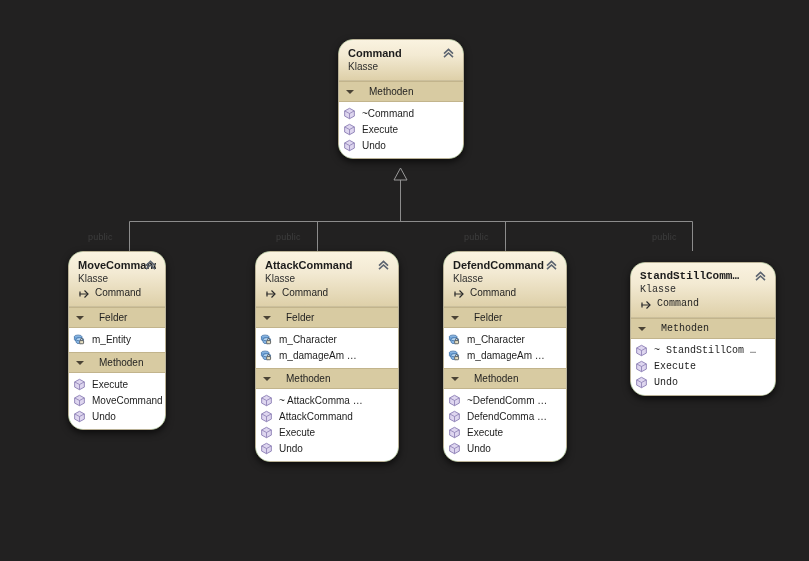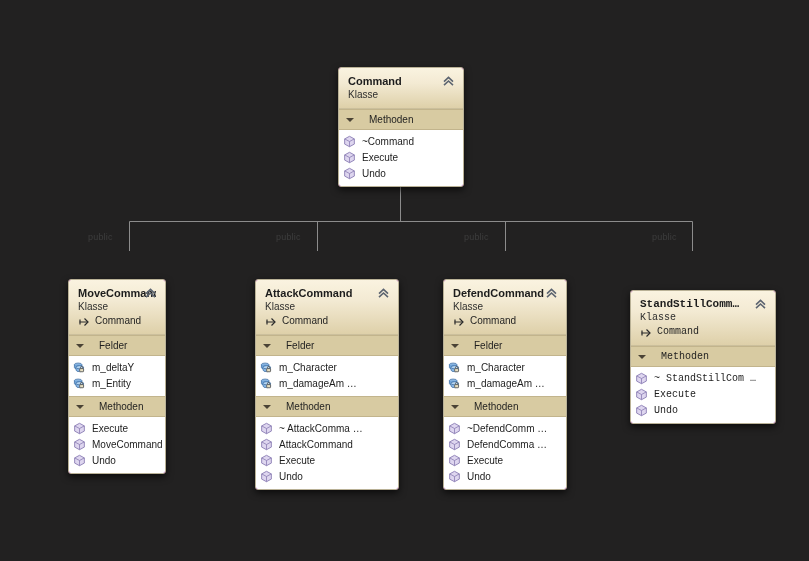--- a/index.html
+++ b/index.html
@@ -27,27 +27,26 @@
     color: #3d3d3d;
     letter-spacing: .2px;
     font-family: "Liberation Sans", sans-serif;
     white-space: nowrap;
     text-align: right;
   }
 
   
   .uml-box {
     position: absolute;
-    border-radius: 3px;
-    background: #a21caf;
+    border-radius: 15px;
+    background: #86efac;
     box-shadow: 0 3px 7px rgba(0,0,0,.65);
     border: 1px solid #b9b196;
     overflow: hidden;
     box-sizing: border-box;
-    margin-top: 28px;
   }
   .uml-head {
     background: linear-gradient(to bottom, #faf3e0 0%, #f3ead3 38%, #ded0a9 100%);
     padding: 7px 9px 6px 9px;
     position: relative;
     border-bottom: 1px solid #cbbf9c;
   }
   .uml-title {
     font-size: 11px;
     font-weight: bold;
@@ -211,35 +210,20 @@
                 <ellipse cx="5.2" cy="3.6" rx="4.0" ry="1.7" fill="#9fc3e8" stroke="#3f6fa3" stroke-width=".8"></ellipse>
                 <path d="M1.2 3.6 v3.1 a4.0 1.7 0 0 0 8.0 0 v-3.1" fill="#6ea3d8" stroke="#3f6fa3" stroke-width=".8"></path>
                 <path d="M3.0 6.4 v3.1 a4.0 1.7 0 0 0 8.0 0 v-3.1" fill="#8ab6e3" stroke="#3f6fa3" stroke-width=".8"></path>
                 <ellipse cx="7.0" cy="6.4" rx="4.0" ry="1.7" fill="#b6d6f2" stroke="#3f6fa3" stroke-width=".8"></ellipse>
               </g>
               <g transform="translate(6.6,6.2)">
                 <path d="M1.4 2.0 v-1.0 a1.3 1.3 0 0 1 2.6 0 v1.0" fill="none" stroke="#4a4a4a" stroke-width=".9"></path>
                 <rect x="0.6" y="2.0" width="4.2" height="3.4" rx=".6" fill="#e8e0c2" stroke="#4a4a4a" stroke-width=".8"></rect>
               </g>
             </svg>
-            <span class="member-label">m_deltaY</span>
-          </div>
-          <div class="member">
-            <svg class="ic" viewBox="0 0 14 14">
-              <g transform="translate(0.3,0.3)">
-                <ellipse cx="5.2" cy="3.6" rx="4.0" ry="1.7" fill="#9fc3e8" stroke="#3f6fa3" stroke-width=".8"></ellipse>
-                <path d="M1.2 3.6 v3.1 a4.0 1.7 0 0 0 8.0 0 v-3.1" fill="#6ea3d8" stroke="#3f6fa3" stroke-width=".8"></path>
-                <path d="M3.0 6.4 v3.1 a4.0 1.7 0 0 0 8.0 0 v-3.1" fill="#8ab6e3" stroke="#3f6fa3" stroke-width=".8"></path>
-                <ellipse cx="7.0" cy="6.4" rx="4.0" ry="1.7" fill="#b6d6f2" stroke="#3f6fa3" stroke-width=".8"></ellipse>
-              </g>
-              <g transform="translate(6.6,6.2)">
-                <path d="M1.4 2.0 v-1.0 a1.3 1.3 0 0 1 2.6 0 v1.0" fill="none" stroke="#4a4a4a" stroke-width=".9"></path>
-                <rect x="0.6" y="2.0" width="4.2" height="3.4" rx=".6" fill="#e8e0c2" stroke="#4a4a4a" stroke-width=".8"></rect>
-              </g>
-            </svg>
             <span class="member-label">m_Entity</span>
           </div>
         </div>
         <div class="sect-band">
           <span class="tri"></span>
           <span class="sect-label">Methoden</span>
         </div>
         <div class="members">
           <div class="member">
             <svg class="ic" viewBox="0 0 14 14">

